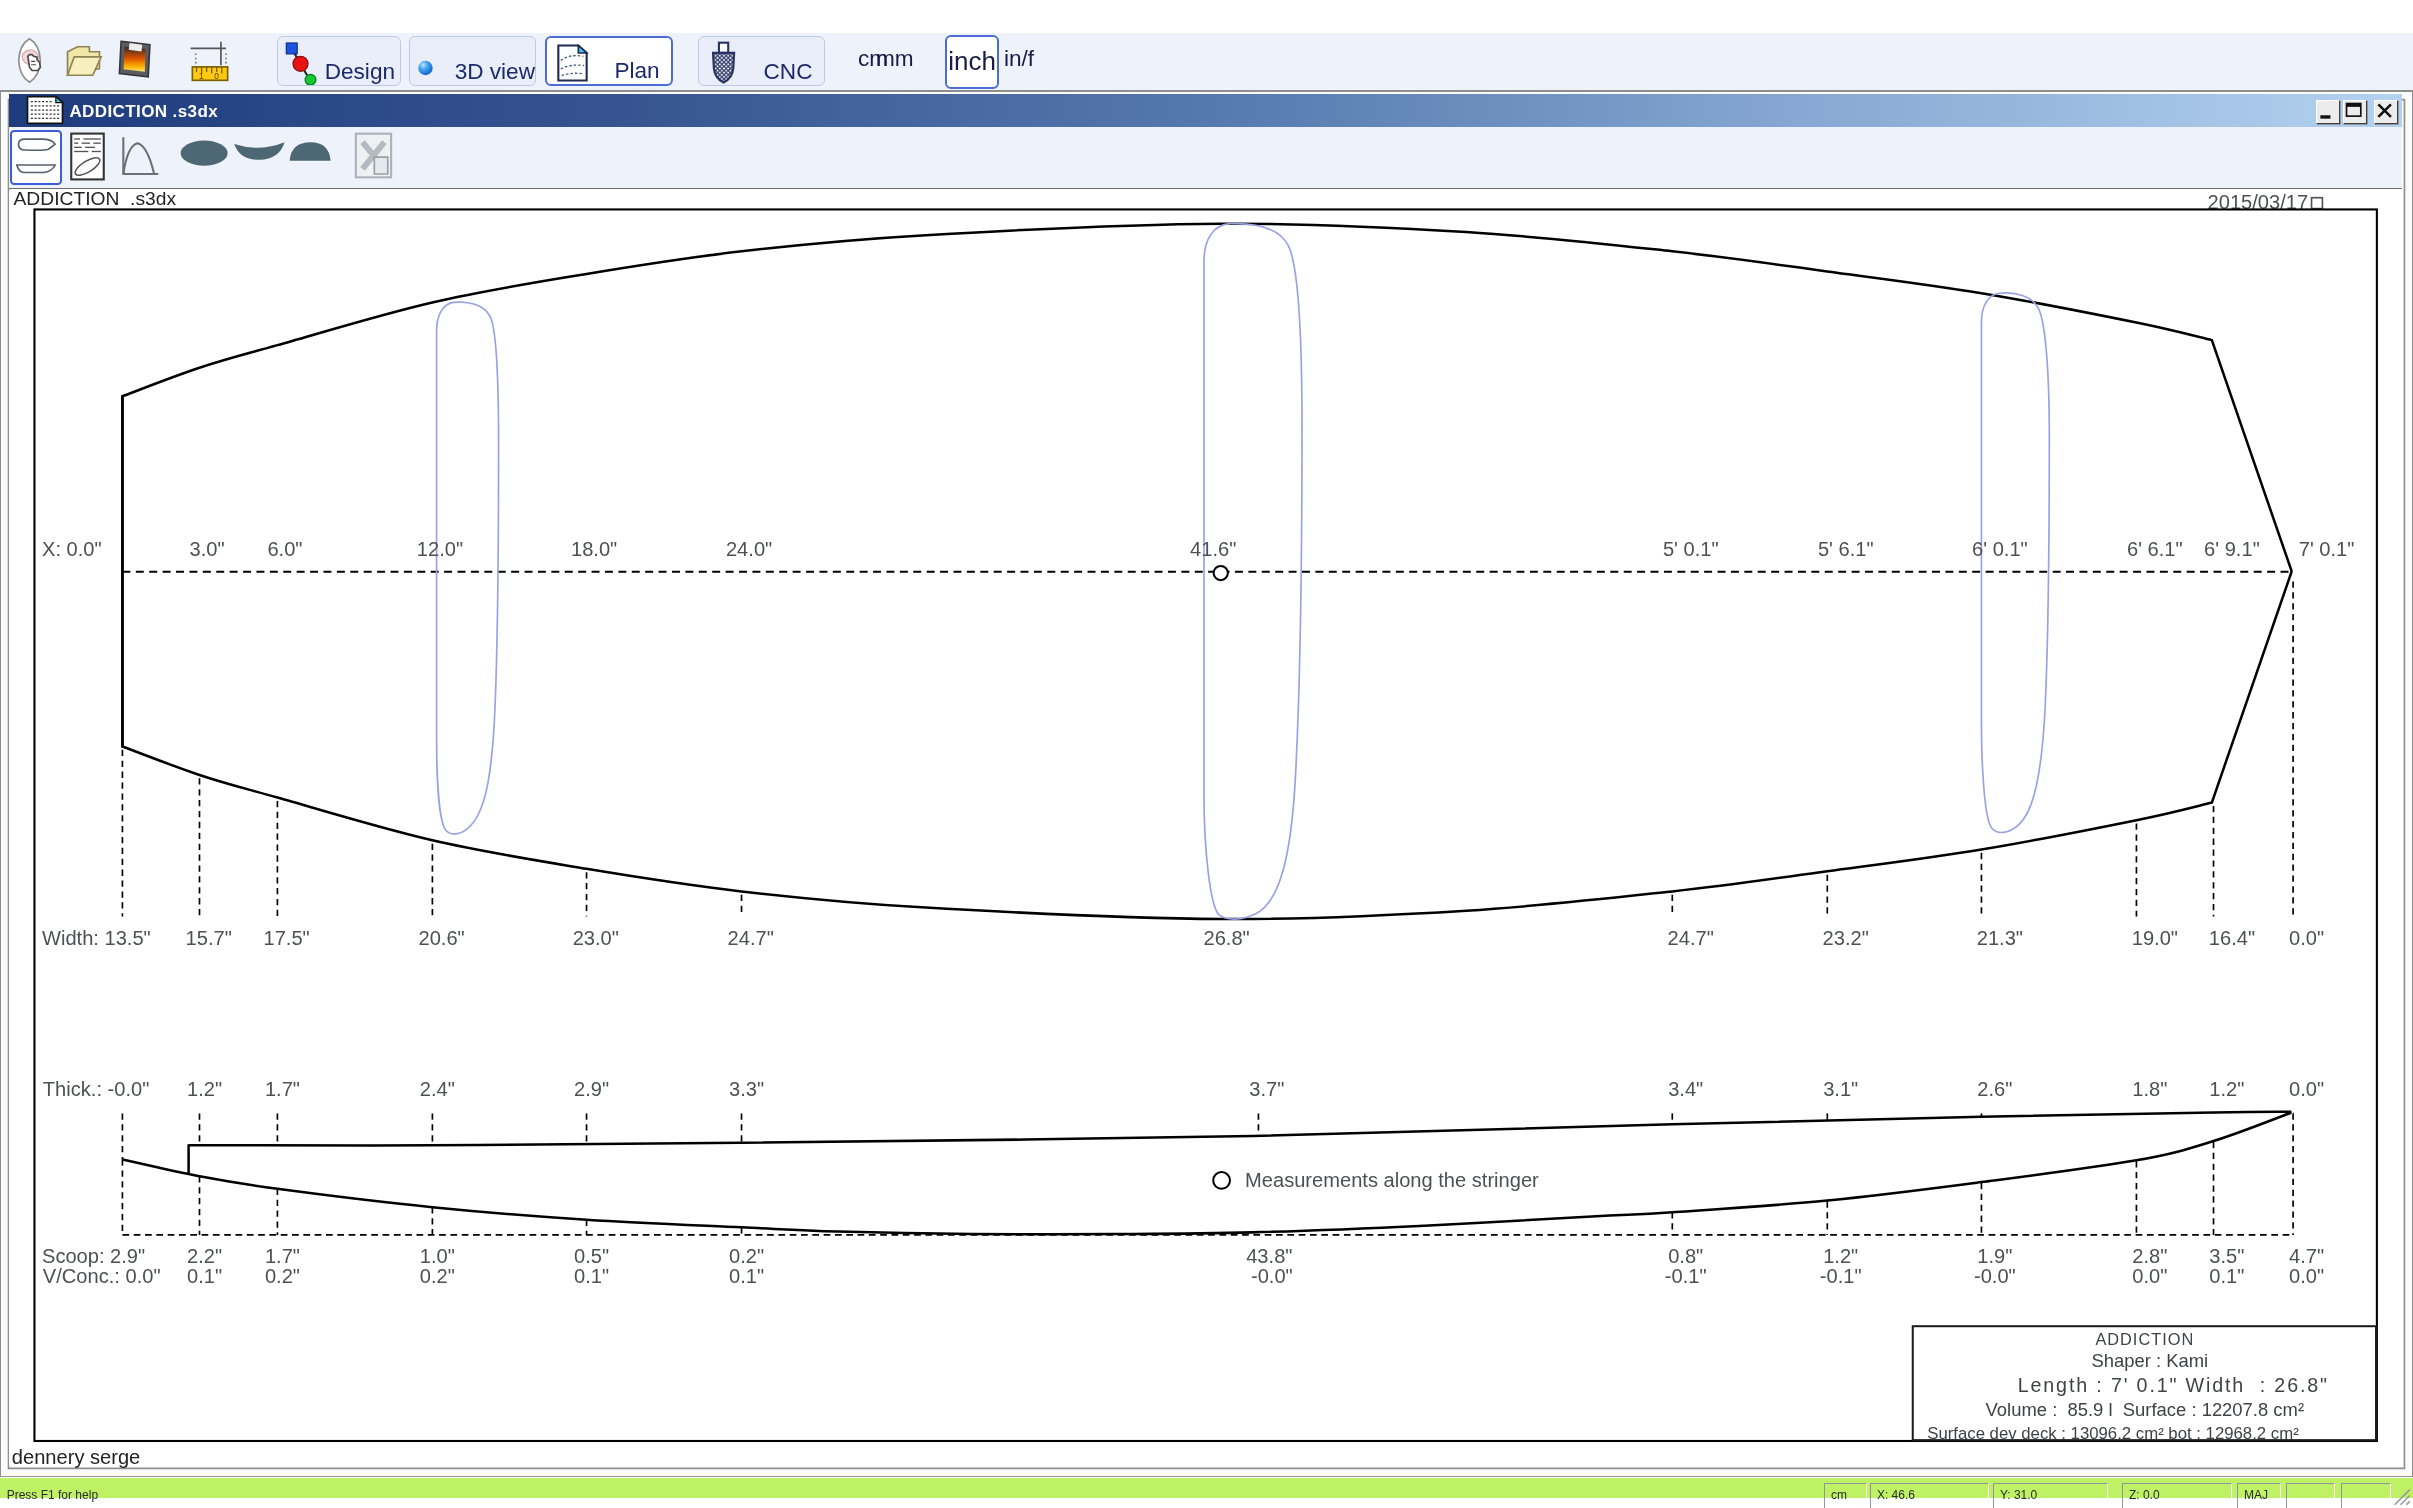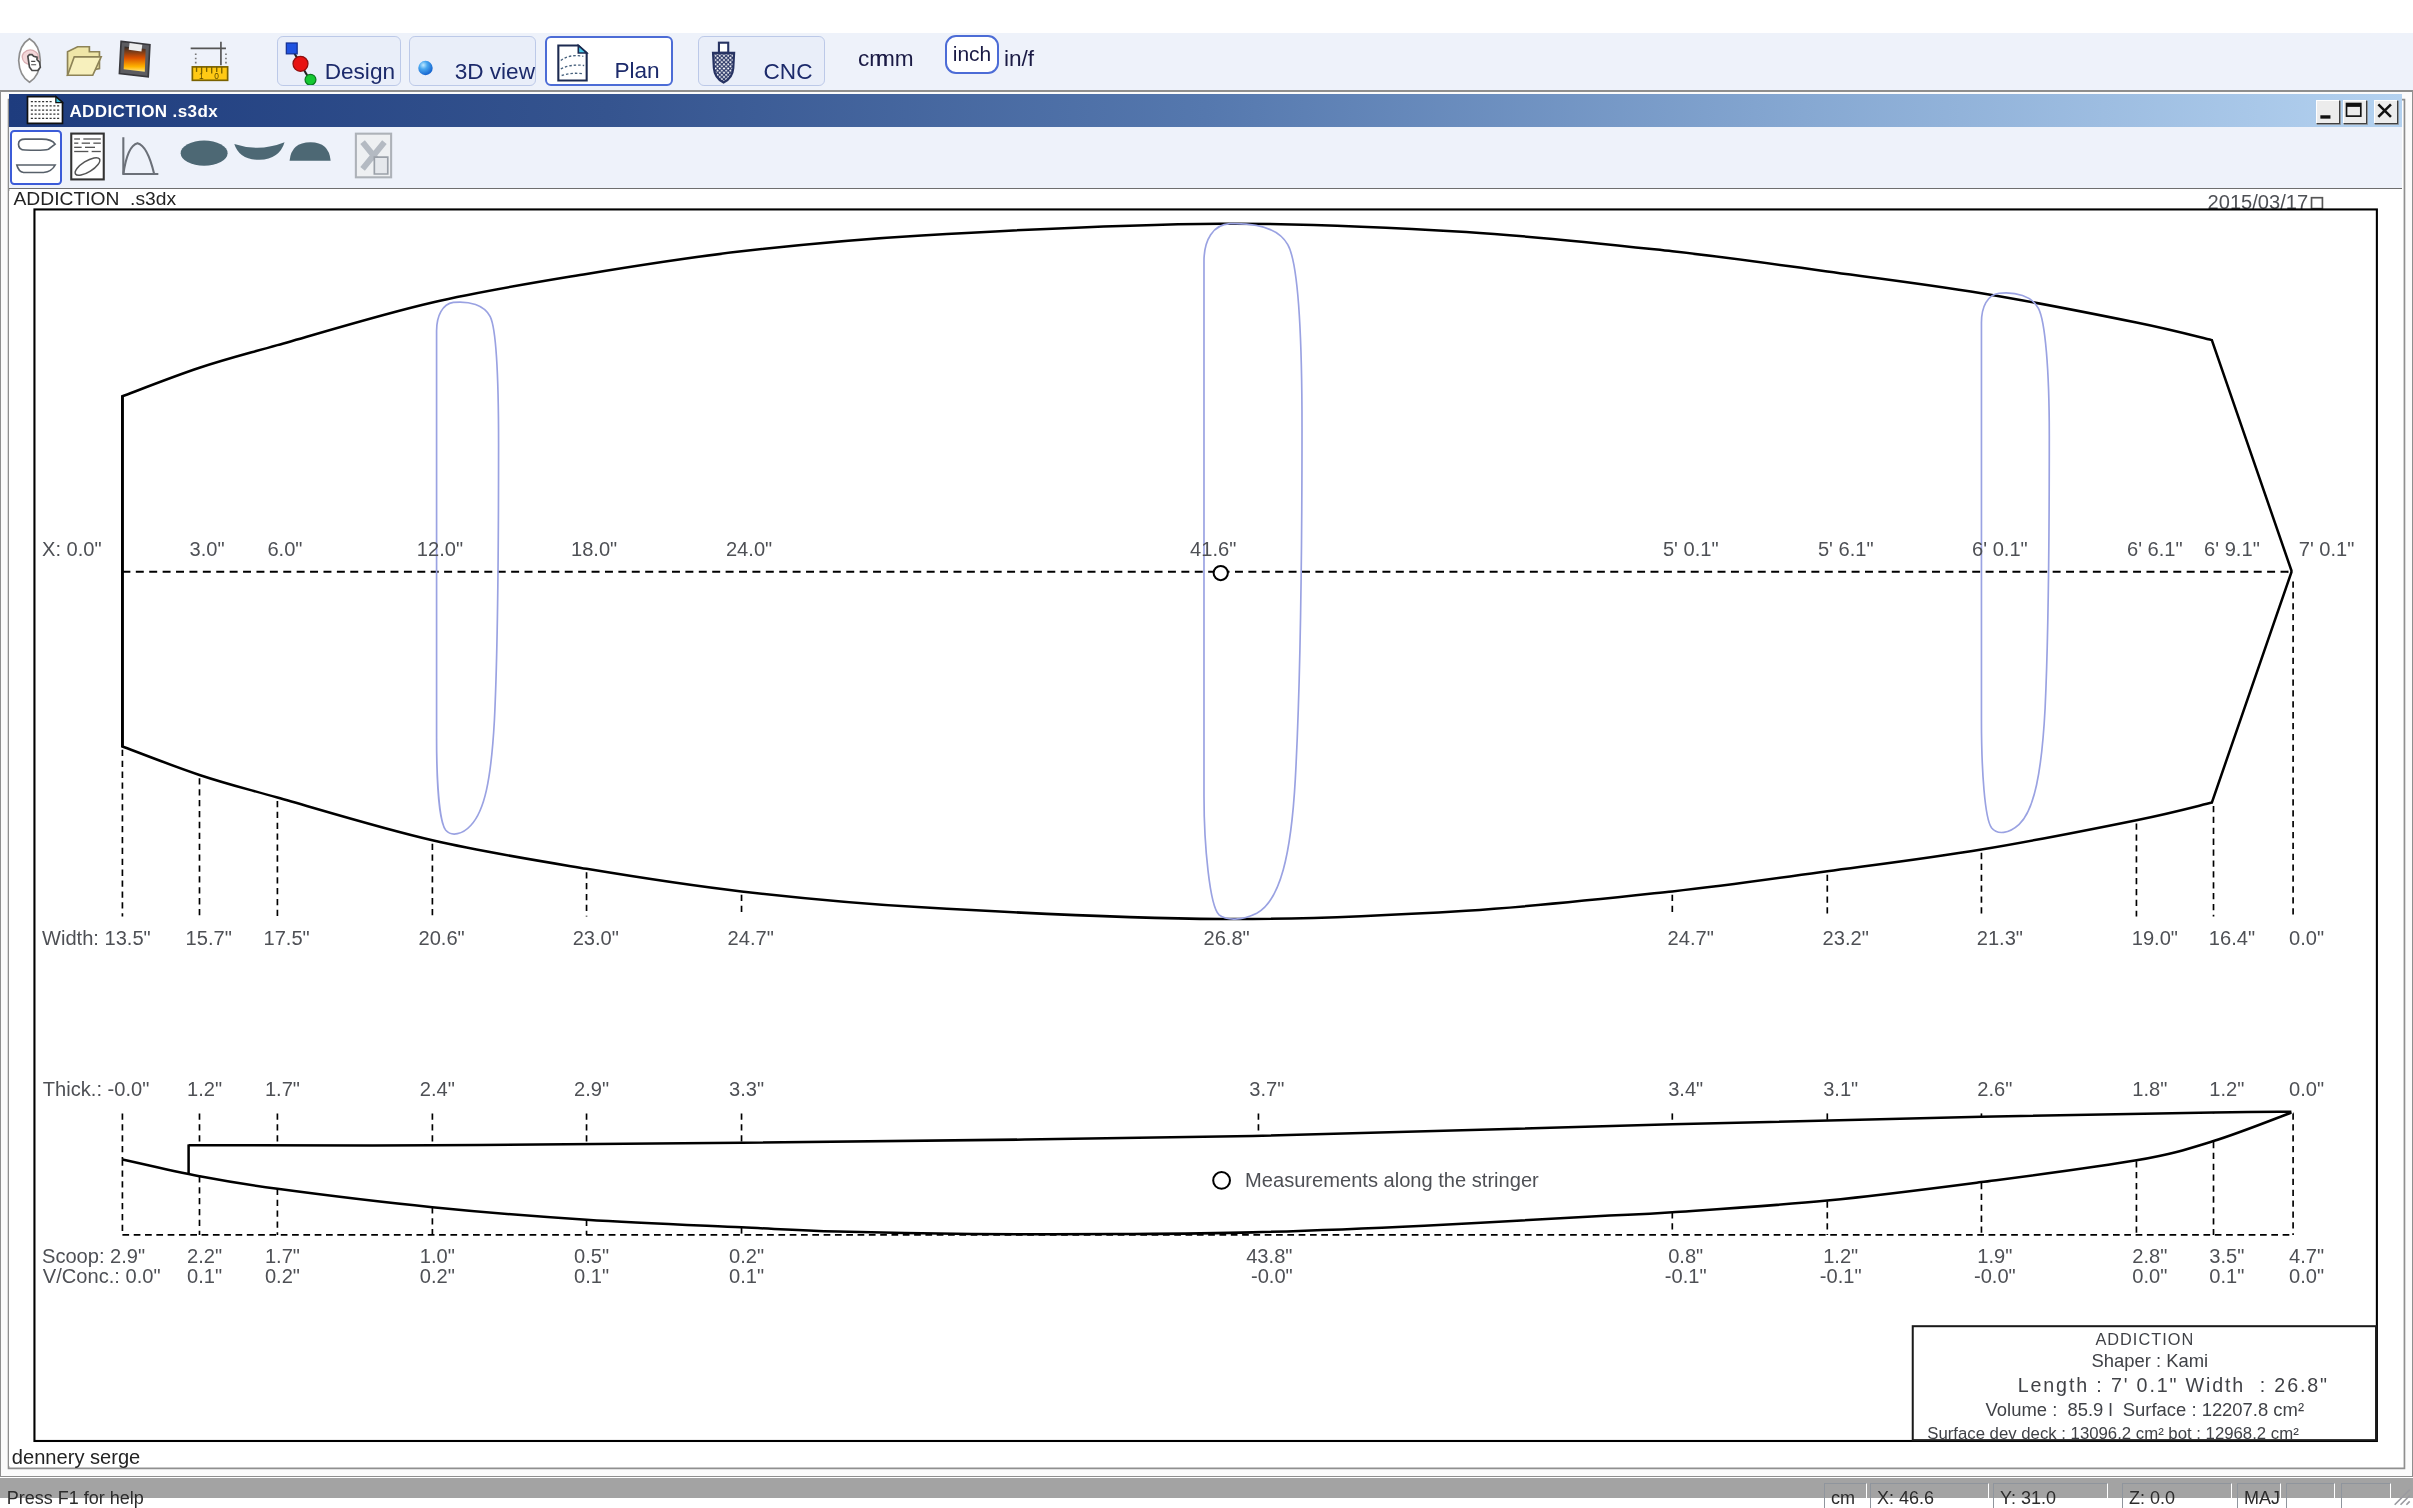--- a/index.html
+++ b/index.html
@@ -12,39 +12,39 @@
 #menubar>span{position:absolute;top:4.2px;white-space:nowrap}
 .u{text-decoration:underline;text-underline-offset:2.5px}
 
 #toolbar{left:0;top:33px;width:2413px;height:58px;background:#eef2fa;
  border-bottom:1.7px solid #8e8e8e}
 .tbtn{position:absolute;top:2.5px;height:50px;border:1.7px solid #bcc9e8;
  border-radius:5.9px;background:#e9eef9;color:#1c2a6b;font-size:22.6px;
  display:flex;align-items:flex-end;white-space:nowrap}
 .tbtn.sel{background:#fff;border:2.5px solid #4c6cd6}
 .units{position:absolute;top:13.4px;font-size:22.6px;color:#1b1b45}
-#inchbox{position:absolute;left:945px;top:1.7px;width:54px;height:39px;
- border:2.5px solid #4c6cd6;border-radius:11px;background:#fff;color:#1b1b45;
- font-size:21px;display:flex;align-items:center;justify-content:center}
+#inchbox{position:absolute;left:945px;top:1.7px;width:54px;height:54px;
+ border:2.5px solid #4c6cd6;border-radius:6px;background:#fff;color:#1b1b45;
+ font-size:26px;display:flex;align-items:center;justify-content:center}
 
 #win{left:0;top:91px;width:2413px;height:1386px;background:#fff;
  border:1.7px solid #8f8f8f;box-shadow:inset 0 0 0 6.7px #fbfbfb,inset 0 0 0 8.4px #8f8f8f}
 #titlebar{left:8.4px;top:1.7px;width:2393px;height:34px;
  background:linear-gradient(90deg,#1e3c7e 0%,#35548f 25%,#5578ae 50%,#86a8d2 75%,#b4d2f0 100%)}
 #titletxt{position:absolute;left:60px;top:8.4px;color:#fff;font-size:17px;
  font-weight:bold;letter-spacing:0.4px}
 .wbtn{position:absolute;top:6.7px;width:24px;height:24px;background:#ececec;
  border:1.7px solid #fff;border-right-color:#404040;border-bottom-color:#404040;
  box-shadow:0.8px 0.8px 0 #888}
 #innertb{left:8.4px;top:35px;width:2393px;height:62px;background:#eef2fa;
  border-bottom:1.7px solid #6e6e6e}
 #client{left:8.4px;top:99px;width:2393px;height:1275px;background:#fff}
 
-#statusbar{left:0;top:1478px;width:2413px;height:20px;background:#a3a3a3;
- font-size:18px;color:#2c2c2c}
+#statusbar{left:0;top:1478px;width:2413px;height:20px;background:#bef264;
+ font-size:12px;color:#2c2c2c}
 .sp{position:absolute;top:5px;height:27px;border-top:1.7px solid #8f959d;
  border-left:1.7px solid #8f959d;border-right:1.7px solid #fff;padding:4.2px 0 0 5.9px}
 </style></head>
 <body>
 <div id="page">
 
 
 <div id="toolbar" class="abs">
 
  <svg class="abs" style="left:11.7px;top:3.4px" width="40" height="49" viewBox="0 0 48 58">

